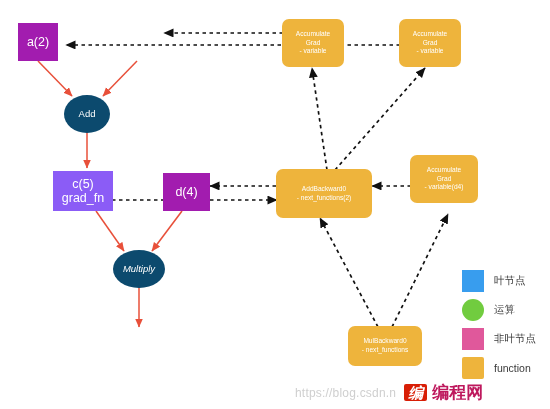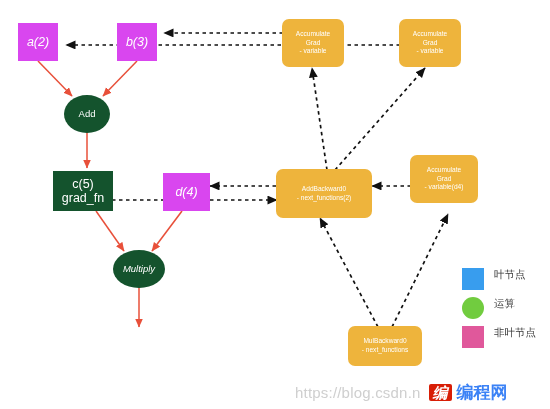--- a/index.html
+++ b/index.html
@@ -10,46 +10,46 @@
     overflow:hidden;
     position:relative;
   }
   #canvas{position:absolute;left:0;top:0;width:550px;height:409px;}
   svg.edges{position:absolute;left:0;top:0;width:550px;height:409px;pointer-events:none;}
 
   .node{position:absolute;display:flex;align-items:center;justify-content:center;
         text-align:center;color:#ffffff;box-sizing:border-box;}
   .node .lbl{line-height:1.15;white-space:pre-line;}
 
-  .leaf{background:#d946ef;font-style:italic;}
-  .nonleaf{background:#14532d;}
-  .op{background:#14532d;border-radius:50%;}
+  .leaf{background:#a21caf;}
+  .nonleaf{background:#8b5cf6;}
+  .op{background:#0c4a6e;border-radius:50%;}
   .fn{background:#eeb43c;border-radius:7px;}
 
   .leaf .lbl,.nonleaf .lbl{font-size:12.5px;font-weight:400;}
   .op .lbl{font-size:9.5px;}
   .fn .lbl{font-size:6.6px;line-height:1.35;}
 
   
   #legend{position:absolute;left:462px;top:268px;width:86px;}
-  .lg-row{display:flex;align-items:flex-start;height:25px;margin-bottom:4px;}
+  .lg-row{display:flex;align-items:center;height:25px;margin-bottom:4px;}
   .lg-sw{width:22px;height:22px;flex:0 0 22px;}
   .lg-sw.sq-blue{background:#389dee;}
   .lg-sw.sq-pink{background:#e0589b;}
   .lg-sw.ci-green{background:#71cc3f;border-radius:50%;}
   .lg-sw.sq-orange{background:#eeb43c;border-radius:2px;}
   .lg-tx{margin-left:10px;font-size:10.5px;color:#3a3a3a;white-space:nowrap;}
 
   
   #wm{position:absolute;left:295px;top:381px;display:flex;align-items:center;}
-  #wm-url{font-size:15px;color:#cfcfcf;letter-spacing:.2px;}
+  #wm-url{font-size:12px;color:#cfcfcf;letter-spacing:.2px;}
   #wm-logo{margin-left:8px;display:flex;align-items:center;}
   #wm-mark{background:#d81e06;color:#fff;font-size:15px;font-weight:700;
            font-style:italic;padding:1px 4px;border-radius:2px;line-height:1.05;}
-  #wm-cn{margin-left:5px;font-size:17px;font-weight:700;color:#3b82f6;letter-spacing:0px;}
+  #wm-cn{margin-left:5px;font-size:17px;font-weight:700;color:#be185d;letter-spacing:0px;}
 </style>
 </head>
 <body>
 
 <div id="canvas">
 
   <svg class="edges" viewBox="0 0 550 409">
     <defs>
       <marker id="ar-red" markerWidth="7" markerHeight="7" refX="5.6" refY="2.6" orient="auto" markerUnits="strokeWidth">
         <path d="M0,0 L6,2.6 L0,5.2 z" fill="#e8503a"></path>
@@ -78,23 +78,20 @@
       <line x1="335" y1="170" x2="425" y2="68"></line>
       <line x1="378" y1="327" x2="320" y2="218"></line>
       <line x1="392" y1="327" x2="448" y2="214"></line>
     </g>
   </svg>
 
   <div class="node leaf" style="left:18px;top:23px;width:40px;height:38px;">
     <span class="lbl">a(2)</span>
   </div>
 
-  <div class="node leaf" style="left:117px;top:23px;width:40px;height:38px;">
-    <span class="lbl">b(3)</span>
-  </div>
 
   <div class="node op" style="left:64px;top:95px;width:46px;height:38px;">
     <span class="lbl">Add</span>
   </div>
 
   <div class="node nonleaf" style="left:53px;top:171px;width:60px;height:40px;">
     <span class="lbl">c(5)
 grad_fn</span>
   </div>
 
@@ -141,20 +138,24 @@
       <span class="lg-tx">叶节点</span>
     </div>
     <div class="lg-row">
       <span class="lg-sw ci-green"></span>
       <span class="lg-tx">运算</span>
     </div>
     <div class="lg-row">
       <span class="lg-sw sq-pink"></span>
       <span class="lg-tx">非叶节点</span>
     </div>
+    <div class="lg-row">
+      <span class="lg-sw sq-orange"></span>
+      <span class="lg-tx">function</span>
+    </div>
   </div>
 
   <div id="wm">
     <span id="wm-url">https://blog.csdn.n</span>
     <span id="wm-logo">
       <span id="wm-mark">编</span>
       <span id="wm-cn">编程网</span>
     </span>
   </div>
 

